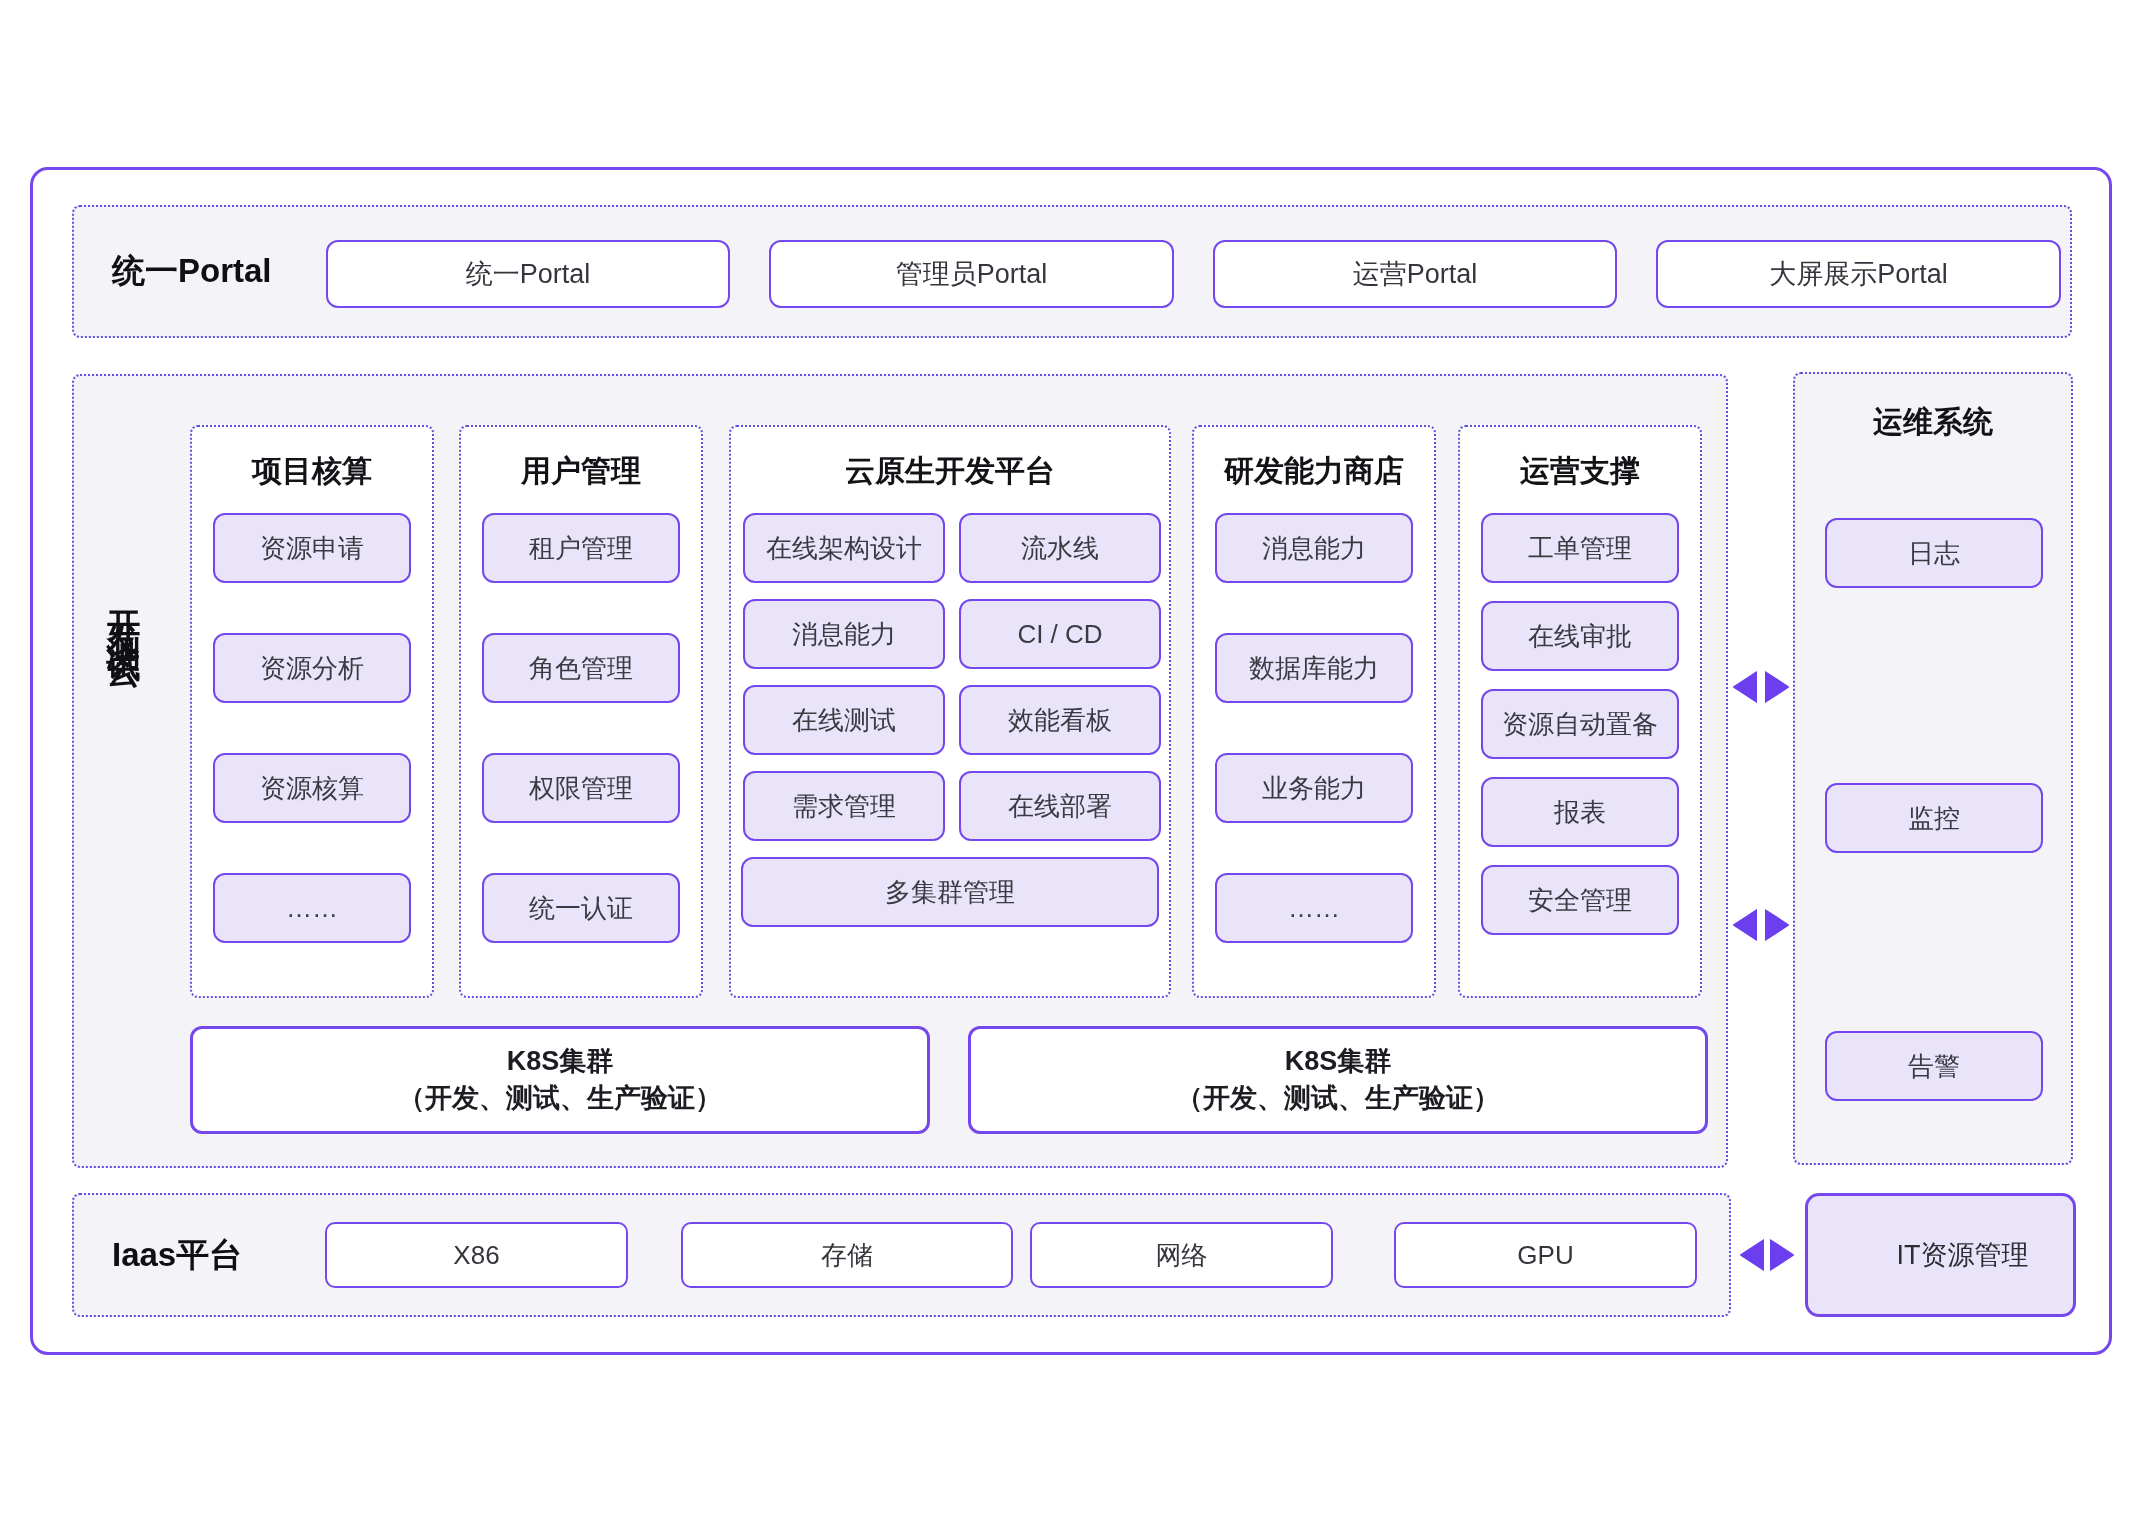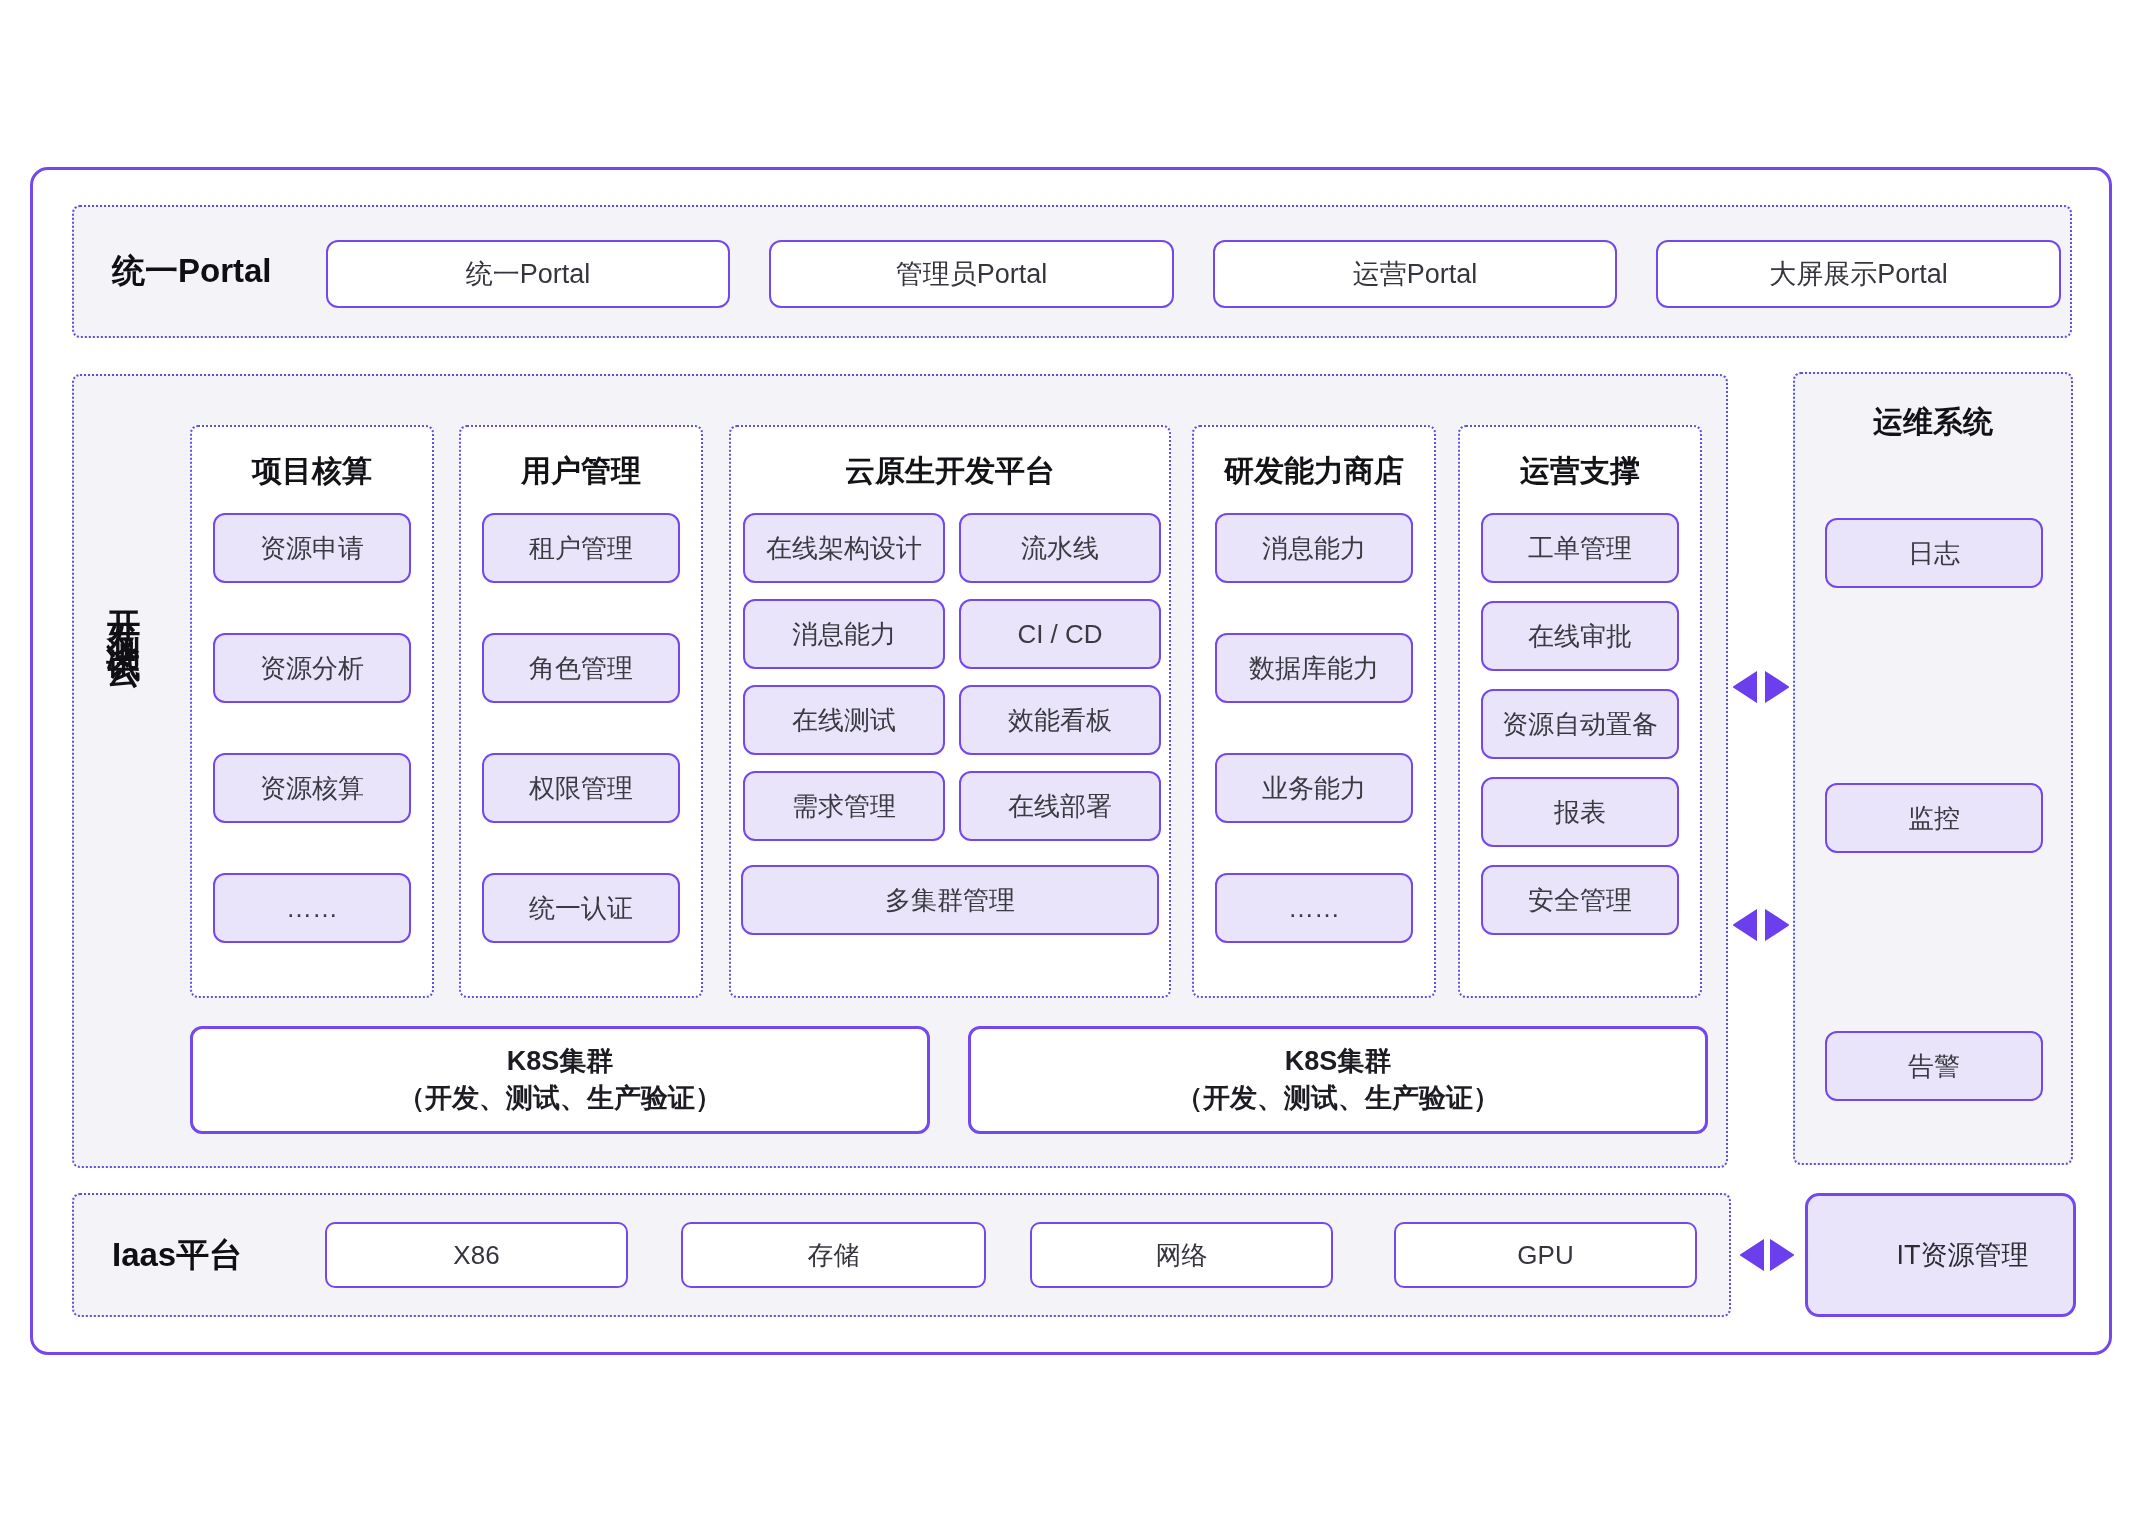--- a/index.html
+++ b/index.html
@@ -114,21 +114,21 @@
     <div class="grid2">
       <div class="fbox">在线架构设计</div>
       <div class="fbox">流水线</div>
       <div class="fbox">消息能力</div>
       <div class="fbox">CI / CD</div>
       <div class="fbox">在线测试</div>
       <div class="fbox">效能看板</div>
       <div class="fbox">需求管理</div>
       <div class="fbox">在线部署</div>
     </div>
-    <div class="fbox wide" style="margin-top:24px;">多集群管理</div>
+    <div class="fbox wide" style="margin-top:16px;">多集群管理</div>
   </div>
 
   <div class="abs dotted-col" style="left:1192px;top:425px;width:244px;height:573px;">
     <div class="col-title">研发能力商店</div>
     <div class="stack-50">
       <div class="fbox">消息能力</div>
       <div class="fbox">数据库能力</div>
       <div class="fbox">业务能力</div>
       <div class="fbox">……</div>
     </div>
@@ -174,21 +174,21 @@
       <polygon points="24,1 1,16 24,31" fill="#6B3FEE" stroke="#6B3FEE" stroke-width="2" stroke-linejoin="round"></polygon>
     </svg>
     <svg width="24" height="32" viewBox="0 0 24 32">
       <polygon points="0,1 23,16 0,31" fill="#6B3FEE" stroke="#6B3FEE" stroke-width="2" stroke-linejoin="round"></polygon>
     </svg>
   </div>
 
   <div class="abs dotted-section" style="left:72px;top:1193px;width:1659px;height:124px;"></div>
   <div class="abs section-label" style="left:112px;top:1193px;height:124px;">Iaas平台</div>
   <div class="abs iaas-box" style="left:325px;width:303px;">X86</div>
-  <div class="abs iaas-box" style="left:681px;width:305px;">存储</div>
+  <div class="abs iaas-box" style="left:681px;width:332px;">存储</div>
   <div class="abs iaas-box" style="left:1030px;width:303px;">网络</div>
   <div class="abs iaas-box" style="left:1394px;width:303px;">GPU</div>
 
   <div class="abs arrow-pair" style="left:1740px;top:1239px;gap:6px;">
     <svg width="24" height="32" viewBox="0 0 24 32">
       <polygon points="24,1 1,16 24,31" fill="#6B3FEE" stroke="#6B3FEE" stroke-width="2" stroke-linejoin="round"></polygon>
     </svg>
     <svg width="24" height="32" viewBox="0 0 24 32">
       <polygon points="0,1 23,16 0,31" fill="#6B3FEE" stroke="#6B3FEE" stroke-width="2" stroke-linejoin="round"></polygon>
     </svg>

